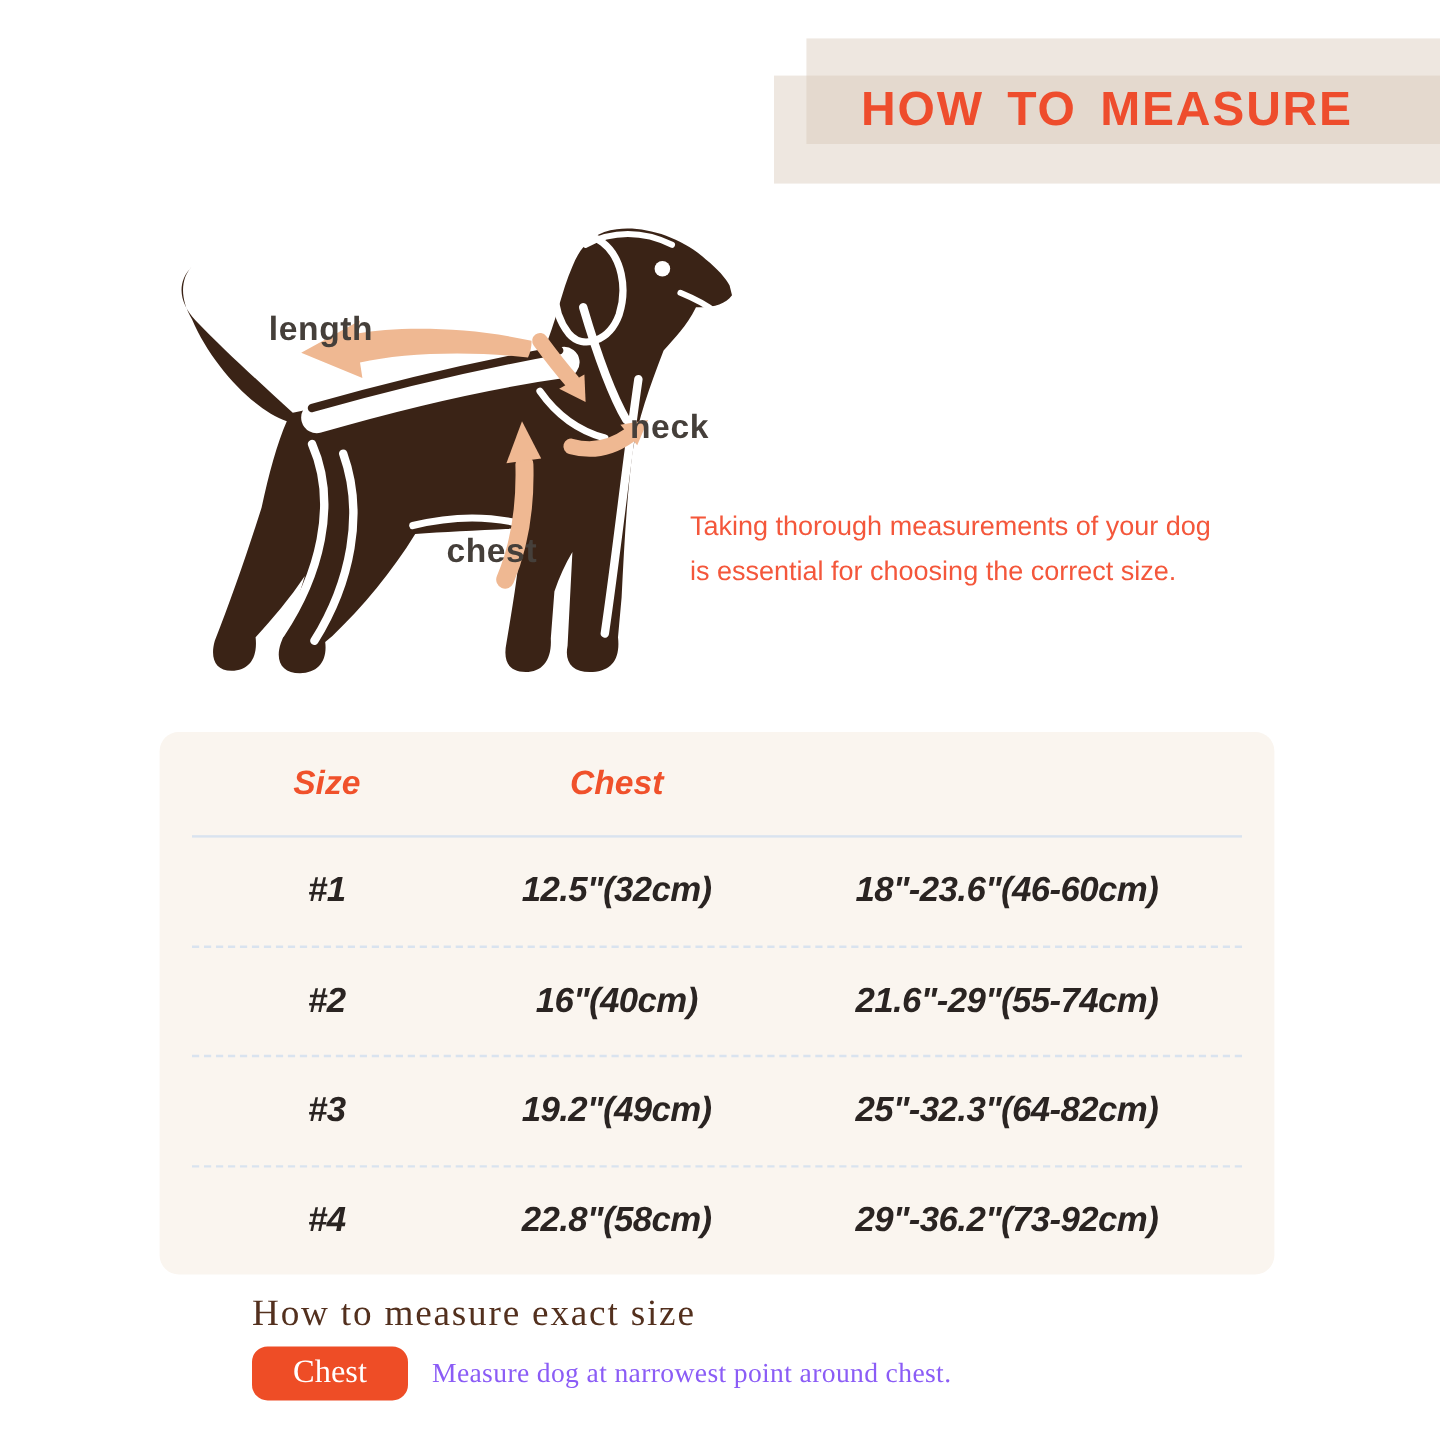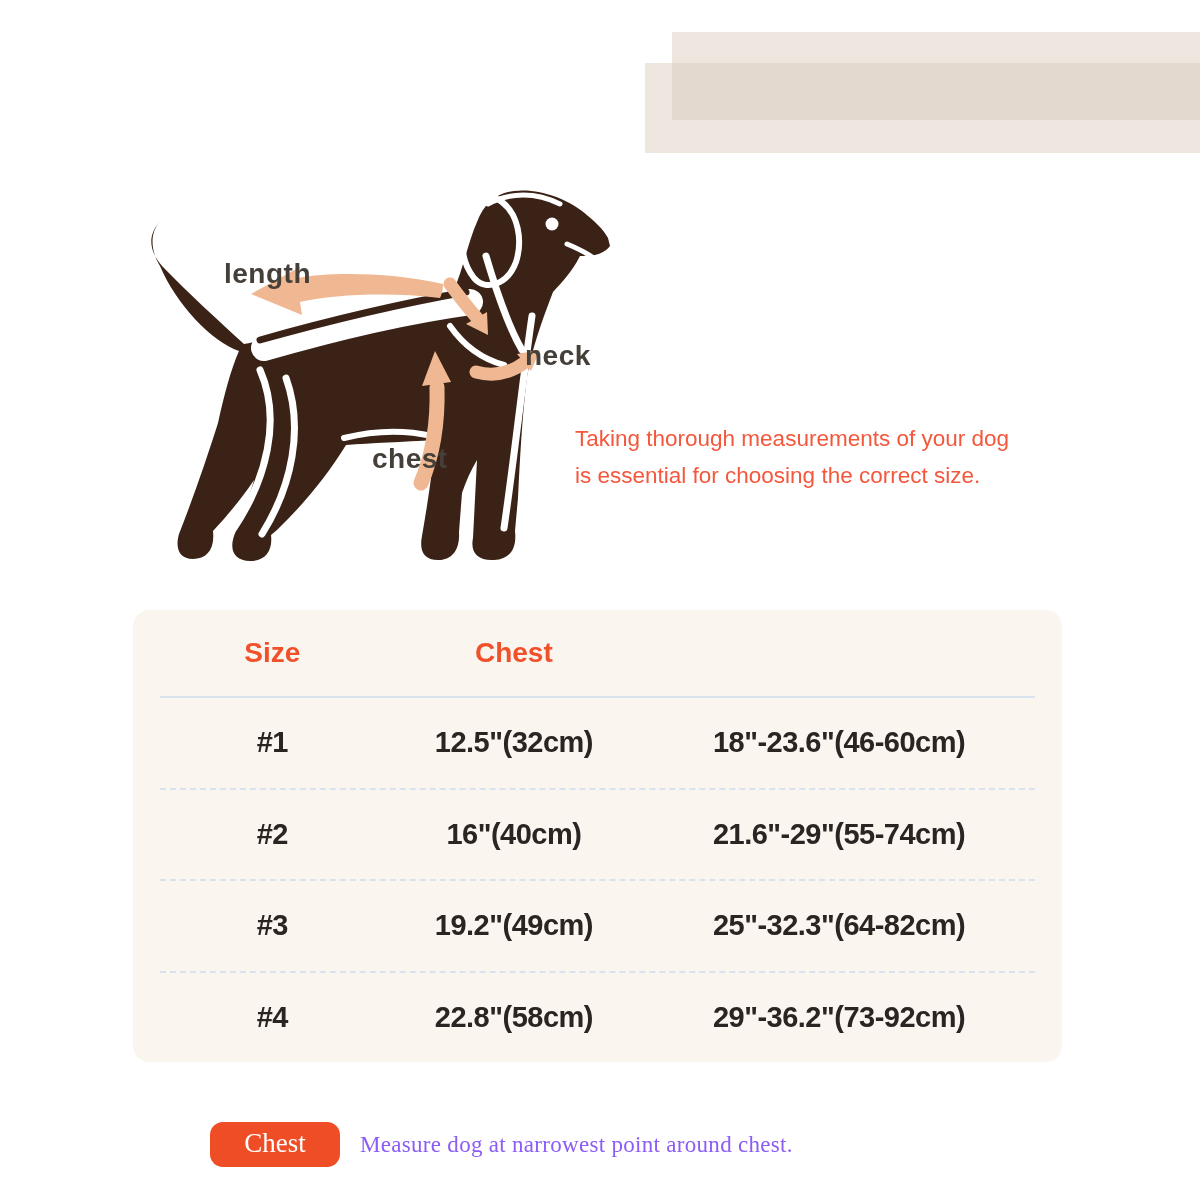--- a/index.html
+++ b/index.html
@@ -26,21 +26,21 @@
   .lbl-chest{left:242px;top:263px;}
   .measure-note{
     position:absolute;left:575px;top:420px;width:460px;margin:0;
     font-size:22.5px;line-height:37px;color:#F4573B;
   }
   
   .size-table{
     position:absolute;left:133px;top:610px;width:929px;height:452px;
     background:#FAF5EF;border-radius:16px;display:flex;flex-direction:column;
   }
-  .t-row{display:grid;grid-template-columns:30% 22% 48%;align-items:center;flex:1;}
+  .t-row{display:grid;grid-template-columns:30% 22% 48%;align-items:center;flex:1;font-style:italic;}
   .t-row.t-head{flex:none;height:86px;}
   .t-row span{text-align:center;}
   .t-head span{font-size:28px;font-weight:700;color:#F0512B;}
   .t-body span{font-size:29px;font-weight:700;color:#2A2422;letter-spacing:-0.5px;}
   .t-div{height:0;margin:0 27px;border-top:2px solid #D9E3EF;}
   .t-div.dashed{border-top:2px dashed #D9E3EF;}
   
   .footer-heading{
     position:absolute;left:210px;top:1076px;margin:0;
     font-family:"Liberation Serif",serif;font-weight:400;font-size:31px;
@@ -58,20 +58,21 @@
     font-family:"Liberation Serif",serif;font-size:23px;color:#8b5cf6;letter-spacing:.3px;
   }
 </style>
 </head>
 <body>
 
 <div class="canvas">
 
   <div class="banner-a"></div>
   <div class="banner-b"></div>
+  <h1 class="banner-title">HOW TO MEASURE</h1>
 
   <figure class="dog-figure">
     <svg width="500" height="420" viewBox="0 0 500 420">
 
       <path fill="#3A2316" d="
         M 30 42
         C 17 55 19 72 33 87
         C 57 112 90 142 114 164
         C 150 157 215 136 270 124
         C 296 118 312 114 323 112
@@ -173,18 +174,19 @@
       <span>25"-32.3"(64-82cm)</span>
     </div>
     <div class="t-div dashed"></div>
     <div class="t-row t-body">
       <span>#4</span>
       <span>22.8"(58cm)</span>
       <span>29"-36.2"(73-92cm)</span>
     </div>
   </section>
 
+  <h2 class="footer-heading">How to measure exact size</h2>
   <div class="footer-row">
     <button class="chest-button">Chest</button>
     <span class="footer-note">Measure dog at narrowest point around chest.</span>
   </div>
 
 </div>
 
 </body></html>

